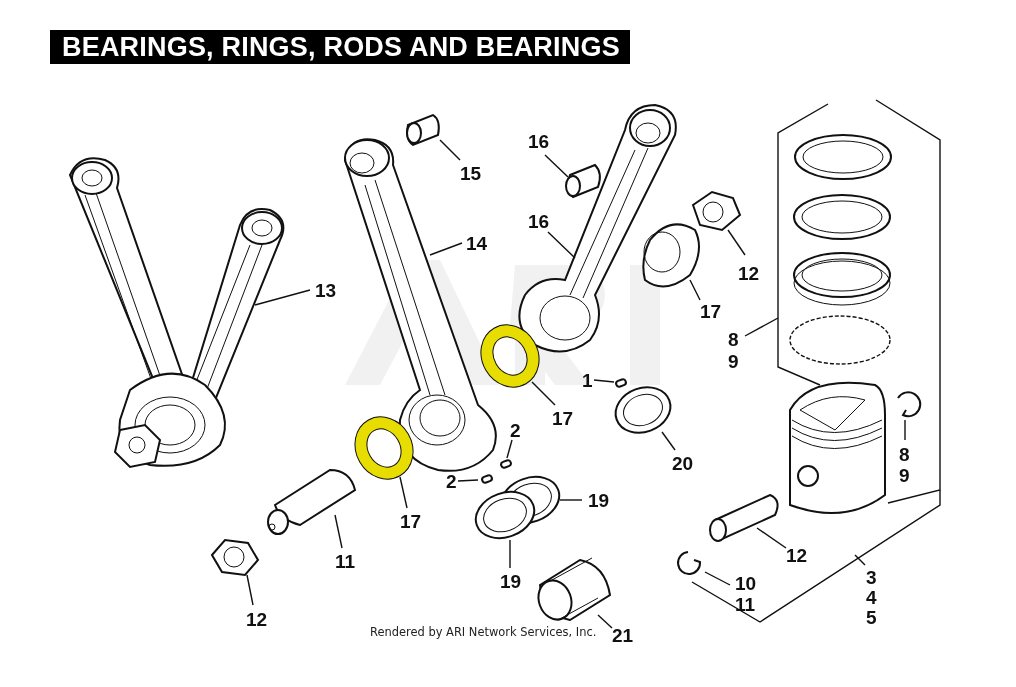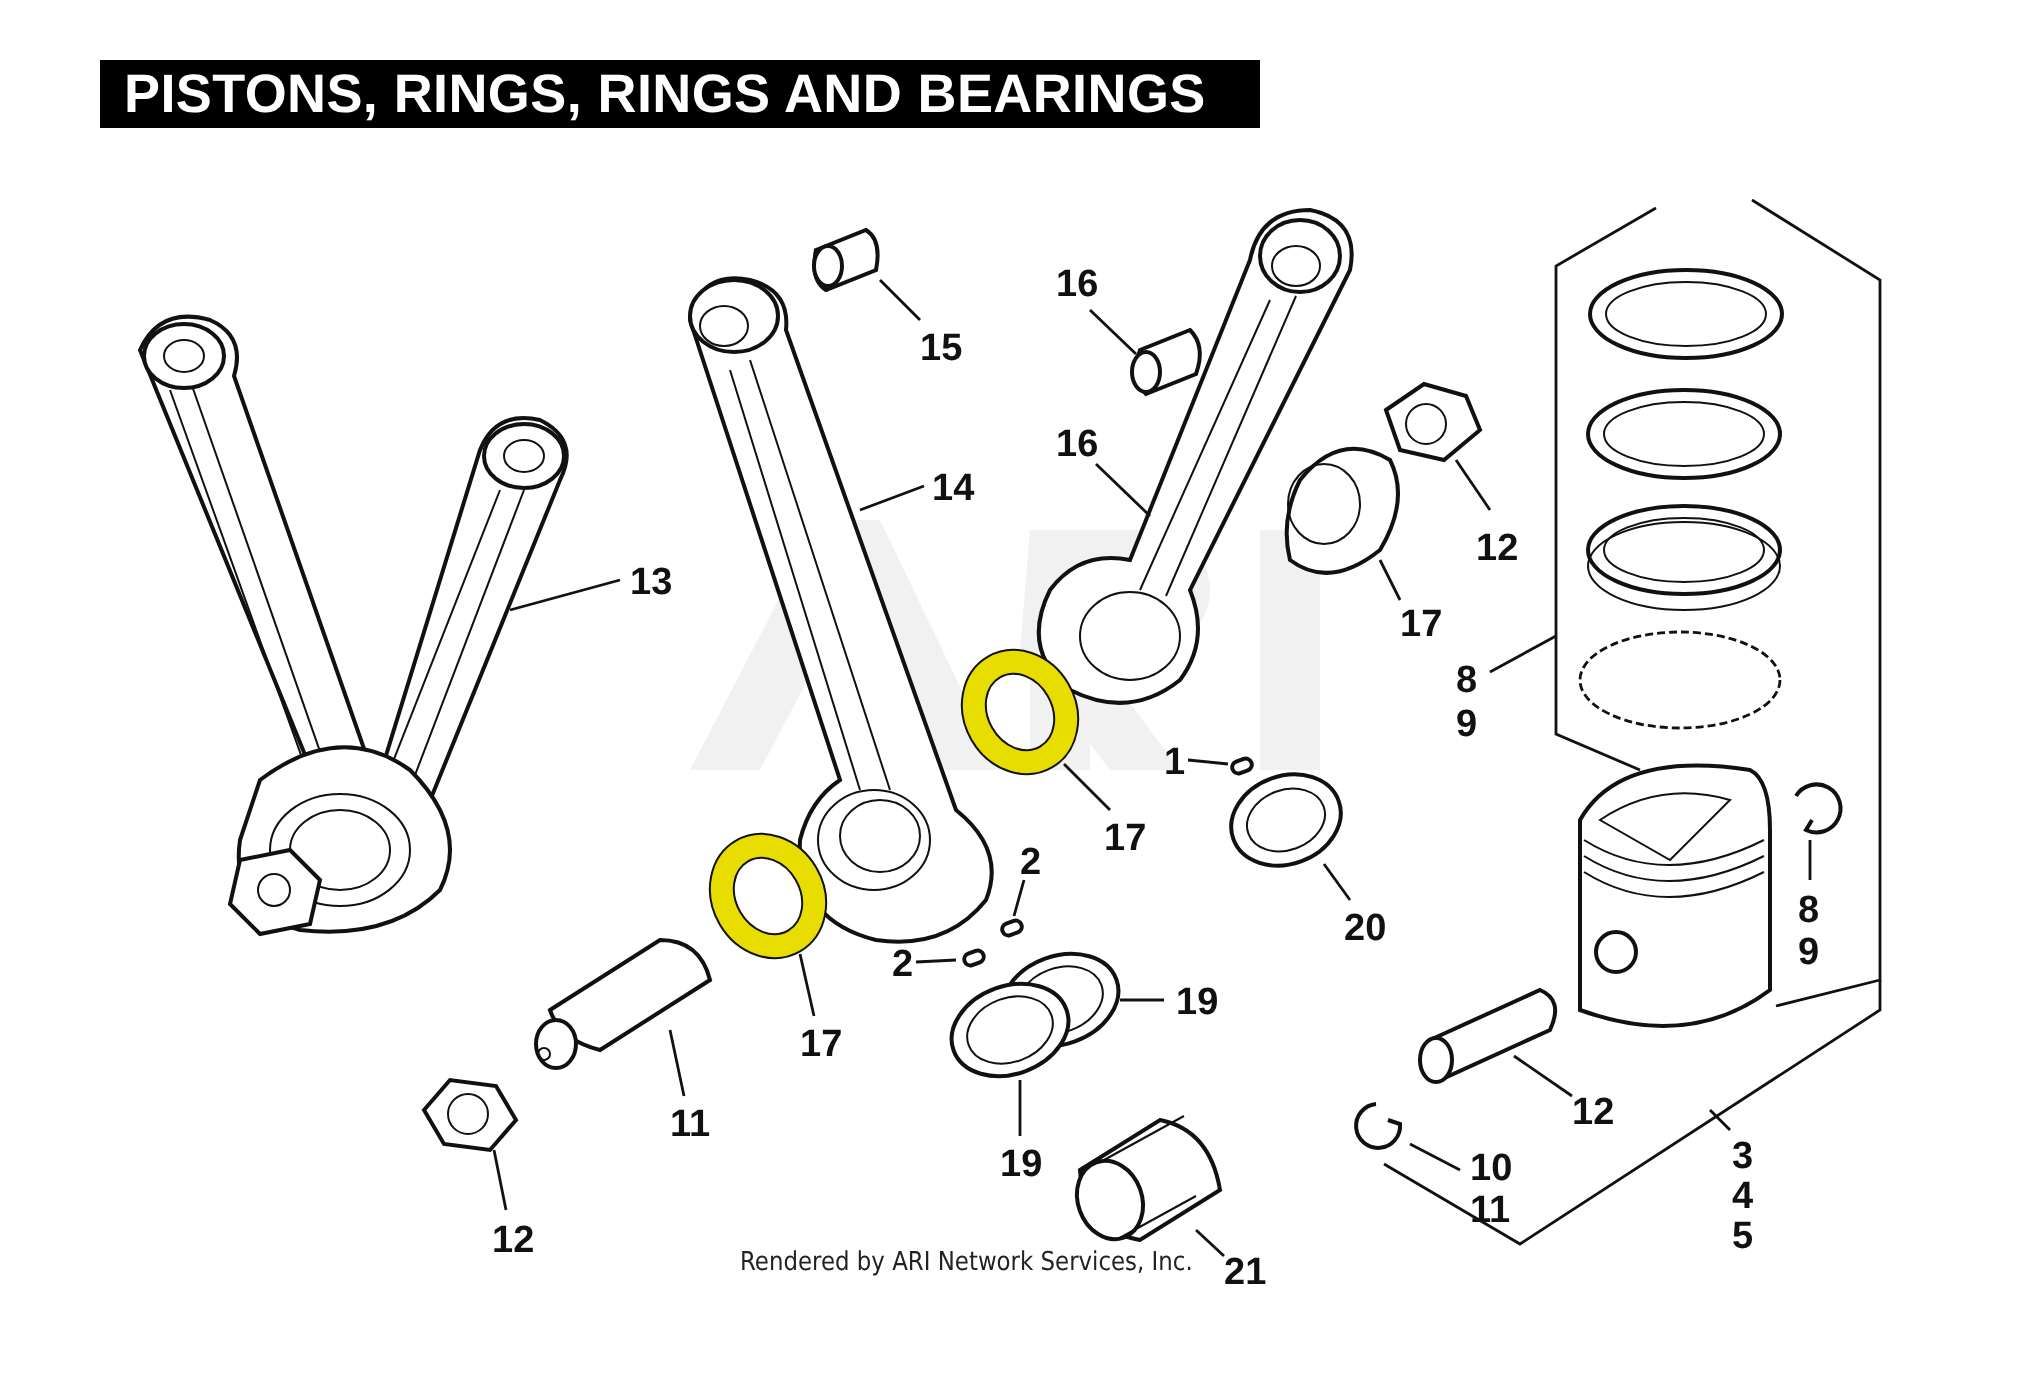--- a/index.html
+++ b/index.html
@@ -17,21 +17,21 @@
     font-family: "DejaVu Sans", sans-serif; font-size: 13px; color: #222; transform: scaleX(0.88); transform-origin: left top;
   }
   .line { stroke: #111; stroke-width: 1.4; fill: none; }
   .part { stroke: #111; stroke-width: 2; fill: #fff; }
   .thin { stroke: #111; stroke-width: 1; fill: none; }
   .hl { stroke: #e8dd00; fill: none; }
 </style>
 </head>
 <body>
 
-<div class="title-bar">PISTONS, RINGS, RINGS AND BEARINGS</div>
+<div class="title-bar">BEARINGS, RINGS, RODS AND BEARINGS</div>
 
 <svg class="diagram" width="1016" height="687" viewBox="0 0 1016 687">
 
   <g fill="#f1f1f1">
     <polygon points="345,385 410,260 440,260 500,385 470,385 425,300 380,385"></polygon>
     <rect x="515" y="265" width="30" height="120"></rect>
     <path d="M515,265 h60 a30,30 0 0 1 0,60 h-30 l45,60 h-35 l-45,-60 z"></path>
     <rect x="630" y="265" width="30" height="120"></rect>
   </g>
 

